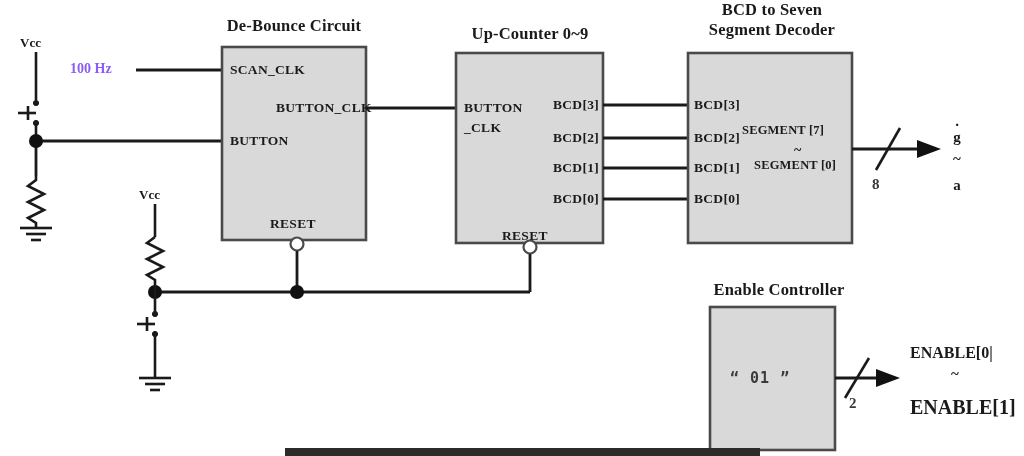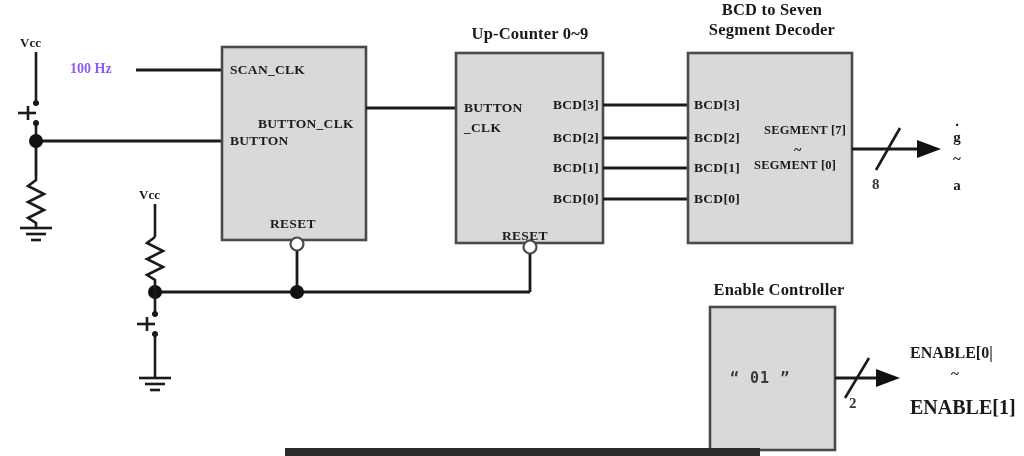--- a/index.html
+++ b/index.html
@@ -176,55 +176,56 @@
 
     <g stroke="#1a1a1a" fill="none">
       <line x1="835" y1="378" x2="876" y2="378" stroke-width="3.2"></line>
       <line x1="845" y1="398" x2="869" y2="358" stroke-width="2.6"></line>
     </g>
     <polygon points="876,369 900,378 876,387" fill="#111111"></polygon>
 
     <rect x="285" y="448" width="475" height="8" fill="#2b2b2b"></rect>
   </svg>
 
+  <div class="lbl block-title" style="left:216px; top:18px; width:156px;">De-Bounce Circuit</div>
 
   <div class="lbl block-title" style="left:452px; top:26px; width:156px;">Up-Counter 0~9</div>
 
   <div class="lbl block-title" style="left:682px; top:22px; width:180px;">Segment Decoder</div>
   <div class="lbl block-title" style="left:690px; top:2px; width:164px;">BCD to Seven</div>
 
   <div class="lbl block-title" style="left:694px; top:282px; width:170px;">Enable Controller</div>
 
   <div class="lbl vcc" style="left:20px; top:36px;">Vcc</div>
 
   <div class="lbl vcc" style="left:139px; top:188px;">Vcc</div>
 
   <div class="lbl sig" style="left:70px; top:62px;">100 Hz</div>
 
   <div class="lbl pin" style="left:230px; top:63px;">SCAN_CLK</div>
-  <div class="lbl pin" style="left:258px; top:101px;margin-top:16px;">BUTTON_CLK</div>
+  <div class="lbl pin" style="left:276px; top:101px;">BUTTON_CLK</div>
   <div class="lbl pin" style="left:230px; top:134px;">BUTTON</div>
   <div class="lbl pin" style="left:270px; top:217px;">RESET</div>
 
   <div class="lbl pin" style="left:464px; top:101px;">BUTTON</div>
   <div class="lbl pin" style="left:464px; top:121px;">_CLK</div>
 
   <div class="lbl pin" style="left:553px; top:98px;">BCD[3]</div>
   <div class="lbl pin" style="left:553px; top:131px;">BCD[2]</div>
   <div class="lbl pin" style="left:553px; top:161px;">BCD[1]</div>
   <div class="lbl pin" style="left:553px; top:192px;">BCD[0]</div>
 
   <div class="lbl pin" style="left:502px; top:229px;">RESET</div>
 
   <div class="lbl pin" style="left:694px; top:98px;">BCD[3]</div>
   <div class="lbl pin" style="left:694px; top:131px;">BCD[2]</div>
   <div class="lbl pin" style="left:694px; top:161px;">BCD[1]</div>
   <div class="lbl pin" style="left:694px; top:192px;">BCD[0]</div>
 
-  <div class="lbl pin-sm" style="left:764px; top:124px;text-align:right;">SEGMENT [7]</div>
+  <div class="lbl pin-sm" style="left:742px; top:124px;text-align:right;">SEGMENT [7]</div>
   <div class="lbl tilde" style="left:794px; top:144px;">~</div>
   <div class="lbl pin-sm" style="left:754px; top:159px;">SEGMENT [0]</div>
 
   <div class="lbl width-num" style="left:872px; top:177px;">8</div>
 
   <div class="lbl out-stack" style="left:946px; top:114px; width:22px;">.</div>
   <div class="lbl out-stack" style="left:946px; top:130px; width:22px;">g</div>
   <div class="lbl out-stack" style="left:946px; top:152px; width:22px;">~</div>
   <div class="lbl out-stack" style="left:946px; top:178px; width:22px;">a</div>
 

